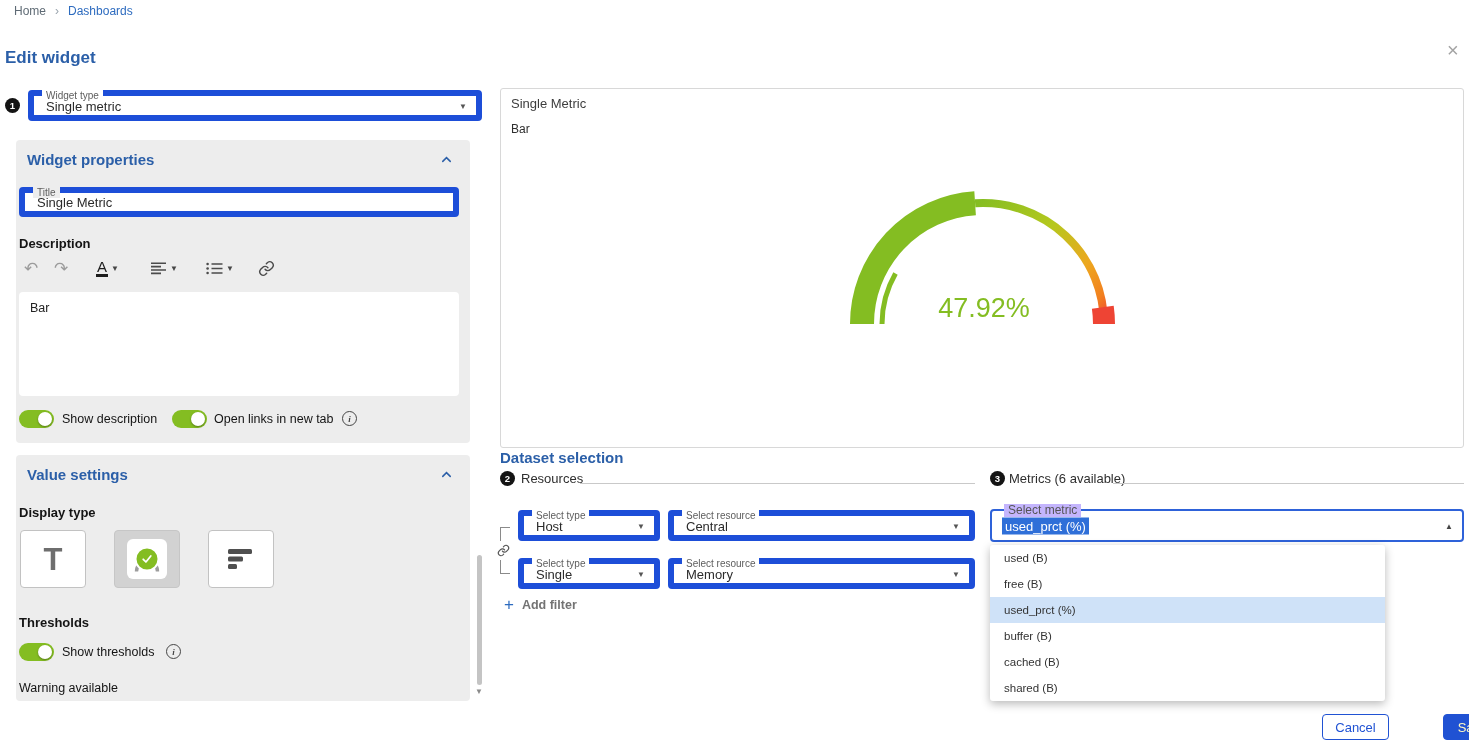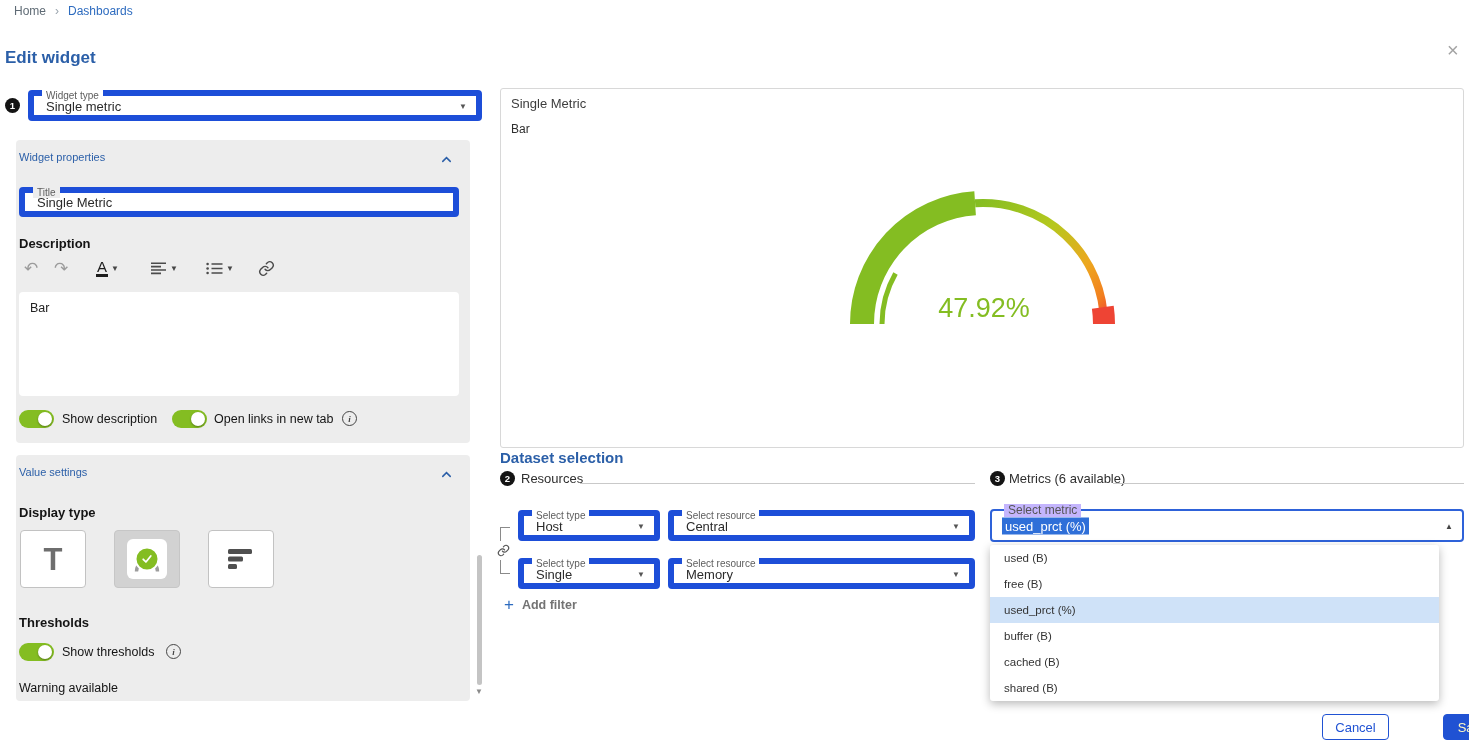--- a/index.html
+++ b/index.html
@@ -21,21 +21,21 @@
 
   
   .sel{position:absolute;background:#fff;border:6px solid #1d4ed8;border-radius:4px;cursor:pointer}
   .sel .lbl{position:absolute;top:-6px;left:8px;font-size:10px;color:#5d5d5d;background:#fff;padding:0 4px;line-height:1.1;white-space:nowrap}
   .sel .lbl.on-gray{background:#ededed}
   .sel .val{position:absolute;left:12px;top:50%;transform:translateY(-50%);font-size:13px;color:#2b2b2b;white-space:nowrap}
   .sel .arr{position:absolute;right:9px;top:50%;transform:translateY(-50%);font-size:8px;color:#555}
 
   
   .panel{position:absolute;background:#ededed;border-radius:4px}
-  .panel-title{position:absolute;left:3px;top:11px;font-size:11px;font-weight:400;color:#2b5fa8}
+  .panel-title{position:absolute;left:11px;top:11px;font-size:15px;font-weight:700;color:#2b5fa8}
   .chev-up{position:absolute;right:16px;top:12px;cursor:pointer}
   .bold-label{position:absolute;font-size:13px;font-weight:700;color:#141414}
 
   
   .rt-toolbar{position:absolute;left:0;top:116px;width:440px;height:26px}
   .rt-item{position:absolute;top:0;height:24px;display:flex;align-items:center;cursor:pointer}
   .rt-glyph{font-size:17px;color:#9b9b9b;line-height:1}
   .caret{font-size:8px;color:#474747;margin-left:3px}
   .fmt-a{font-size:15px;color:#1d1d1d;font-weight:500;border-bottom:3px solid #1d1d1d;line-height:1.05;padding:0 1px}
 
@@ -80,21 +80,21 @@
   .add-filter{position:absolute;left:504px;top:596px;display:flex;align-items:center;gap:8px;cursor:pointer}
   .add-plus{color:#2d6bbf;font-size:17px;font-weight:400;line-height:1}
   .add-label{color:#737373;font-size:12.5px;font-weight:600}
 
   
   .metric-sel{position:absolute;left:990px;top:509px;width:474px;height:33px;background:#fff;border:2px solid #2e62d9;border-radius:4px;cursor:pointer}
   .metric-sel .lbl{position:absolute;top:-7px;left:12px;font-size:12px;color:#555;background:#c4b5fd;padding:0 4px;line-height:1.1}
   .metric-sel .hl{position:absolute;left:10px;top:50%;transform:translateY(-50%);font-size:13px;color:#fff;background:#2f6fd8;padding:1px 3px;white-space:nowrap}
   .metric-sel .arr{position:absolute;right:9px;top:50%;transform:translateY(-50%);font-size:8px;color:#444}
 
-  .menu{position:absolute;left:990px;top:545px;width:449px;background:#fff;border-radius:3px;
+  .menu{position:absolute;left:990px;top:545px;width:395px;background:#fff;border-radius:3px;
     box-shadow:0 3px 10px rgba(0,0,0,.28);padding:0;z-index:5}
   .opt{height:26px;line-height:26px;padding-left:14px;font-size:11.5px;color:#333;cursor:pointer;white-space:nowrap}
   .opt.highlight{background:#cfe2f8}
 
   
   .btn{position:absolute;top:714px;height:26px;border-radius:4px;font-size:13px;font-weight:500;
     display:flex;align-items:center;justify-content:center;cursor:pointer}
   .btn-cancel{left:1322px;width:67px;background:#fff;border:1px solid #2052d3;color:#2052d3}
   .btn-save{left:1443px;width:59px;background:#2052d3;border:1px solid #2052d3;color:#fef9c3}
 </style>

